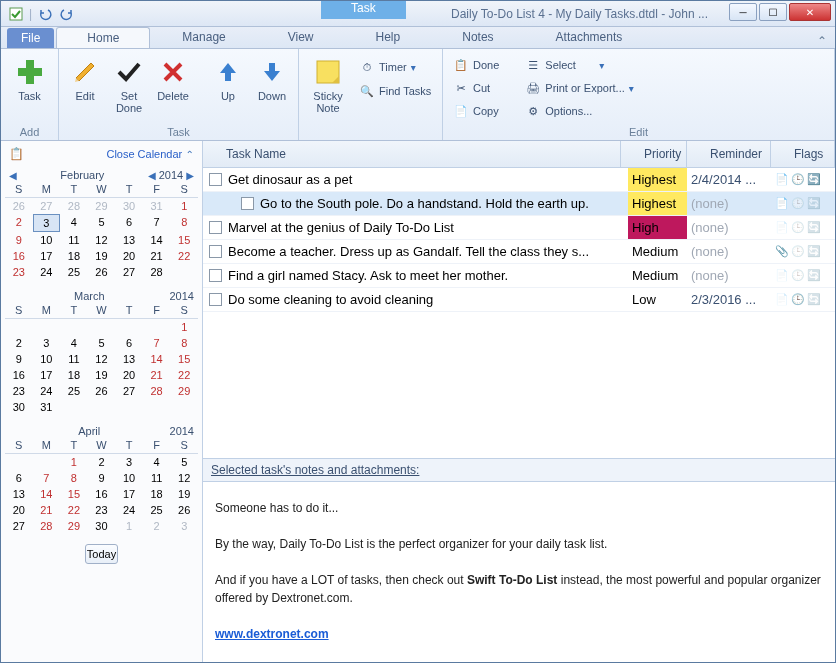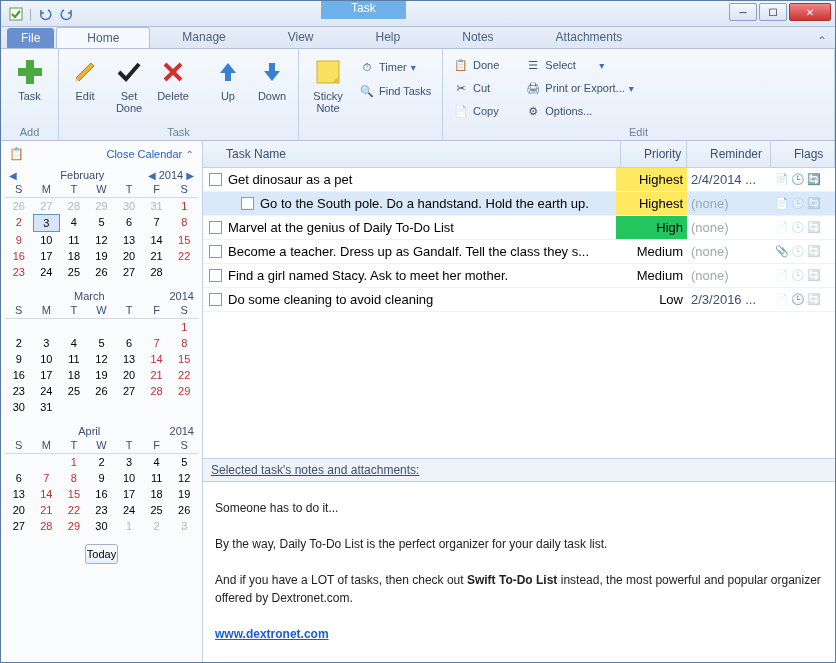--- a/index.html
+++ b/index.html
@@ -43,27 +43,27 @@
 .main{flex:1;display:flex;flex-direction:column;}
 .tasks-head{display:flex;background:linear-gradient(#f0f5fb,#e2ebf6);border-bottom:1px solid #c0d0e5;}
 .th{padding:6px 23px;border-right:1px solid #c0d0e5;font-size:12px;color:#3a5070;}
 .th-name{flex:1;}
 .th-pri{width:66px;}
 .th-rem{width:84px;text-align:right;}
 .th-flags{width:64px;}
 .task-row{display:flex;align-items:center;border-bottom:1px solid #eef2f8;font-size:13px;}
 .task-row.selected{background:#d9e9f9;padding-left:32px;}
 .tc-name{flex:1;padding:4px 6px;display:flex;align-items:center;gap:6px;}
-.tc-pri{width:71px;padding:4px 4px;text-align:right;}
+.tc-pri{width:59px;padding:4px 4px;}
 .tc-rem{width:84px;padding:4px 4px;color:#3a5070;}
 .tc-rem.none{color:#a0a8b4;}
 .tc-flags{width:64px;padding:4px 4px;display:flex;gap:2px;}
 .chk{width:13px;height:13px;border:1px solid #8a98a8;background:#fff;}
 .pri-highest{background:#ffe960;}
-.pri-high{background:#22c55e;margin-left:21px;}
+.pri-high{background:#be185d;margin-left:21px;}
 .flag-ic{width:14px;height:14px;display:flex;align-items:center;justify-content:center;font-size:11px;}
 .notes-head{background:#eef3fa;border-top:1px solid #c0d0e5;border-bottom:1px solid #c0d0e5;padding:4px 8px;color:#3a5070;font-style:normal;}
 .notes-head span{text-decoration:underline;}
 .notes-body{padding:17px 12px;font-size:12px;line-height:1.5;color:#222;overflow:auto;flex:1;}
 .notes-body a{color:#1a5cd6;font-weight:bold;text-decoration:underline;}
 .arrow{font-size:10px;color:#3a70b8;}
 svg{display:block;}
 </style>
 </head>
 <body>
@@ -84,20 +84,21 @@
         </svg>
       </div>
     <div class="qat-btn">
         <svg width="14" height="14">
           <path d="M4 3 A5 5 0 1 0 11 6" stroke="#3a70b8" stroke-width="1.5" fill="none"></path>
           <path d="M11 3 L11 6 L8 6" stroke="#3a70b8" stroke-width="1.5" fill="none"></path>
         </svg>
       </div>
   </div>
   <div class="title-tab-wrap"><span class="title-tab">Task</span></div>
+  <div class="doc-title">Daily To-Do List 4 - My Daily Tasks.dtdl - John ...</div>
   <div class="win-controls">
     <div class="win-btn">─</div>
     <div class="win-btn">☐</div>
     <div class="win-btn win-close">✕</div>
   </div>
 </div>
 
 <div class="menubar">
   <div class="menu-file">File</div>
   <div id="menu-tabs" style="display: flex; gap: 2px;">

